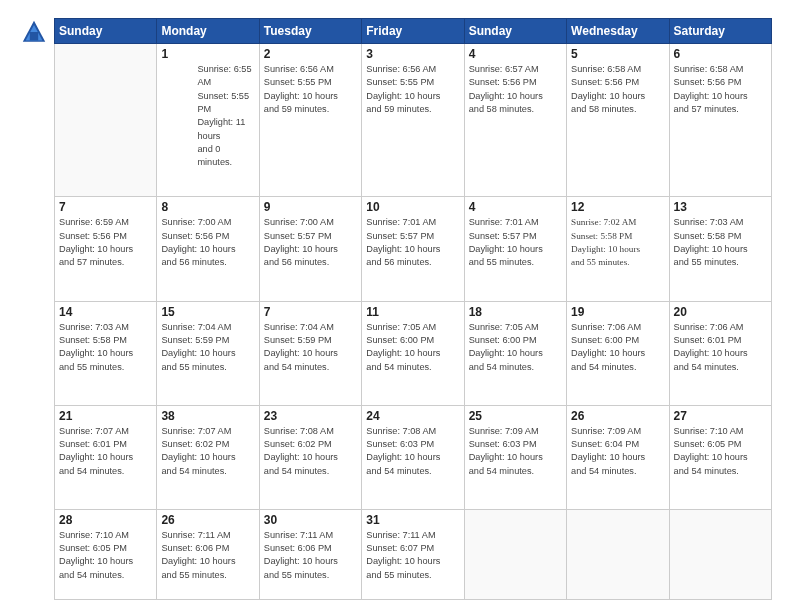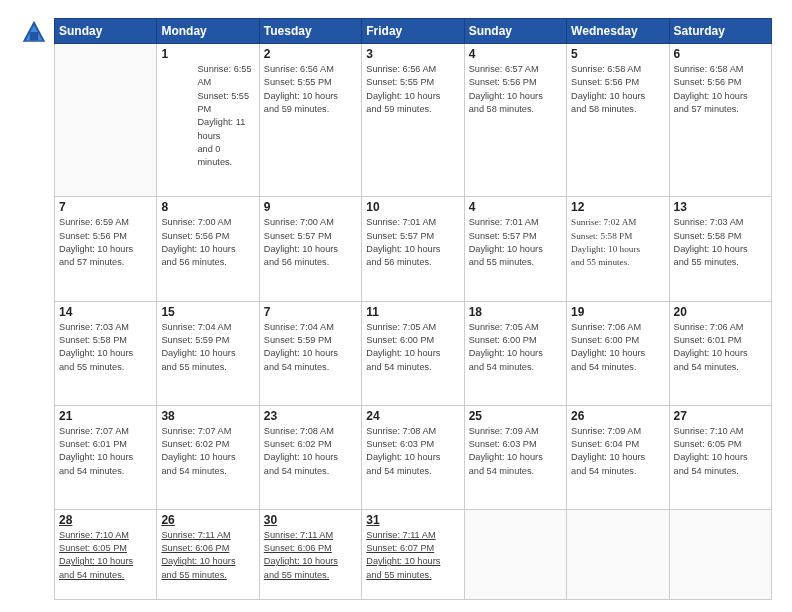--- a/index.html
+++ b/index.html
@@ -94,21 +94,20 @@
     .cell-info {
       font-size: 9.2px;
       color: #444;
       line-height: 1.45;
     }
     .empty-cell {
       background: #f9f9f9;
     }
     tr:last-child td {
       height: 75px;
-      text-decoration: underline;
     }
   </style>
 </head>
 <body>
 
 <div class="page">
   <div class="header">
     <div class="logo">
       <svg class="logo-icon" viewBox="0 0 40 40">
         <polygon points="20,4 36,34 4,34" fill="#2255a4"></polygon>

